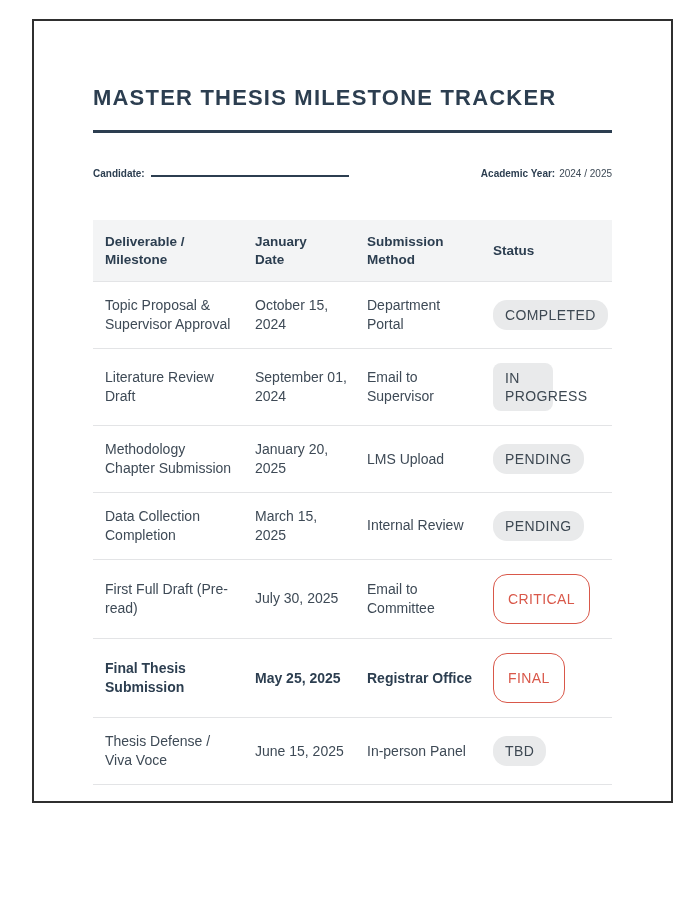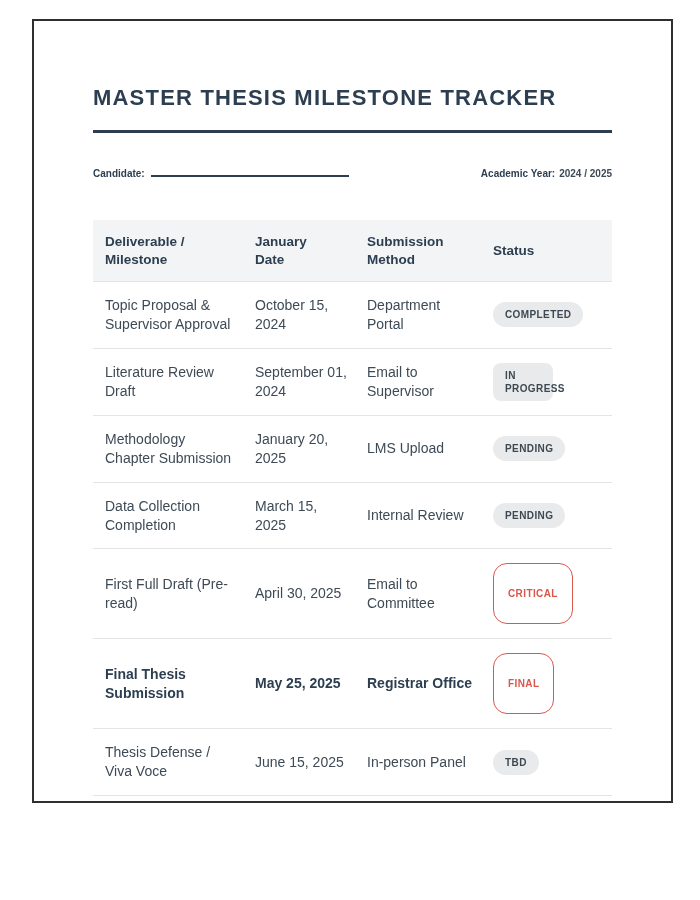--- a/index.html
+++ b/index.html
@@ -43,21 +43,21 @@
   .meta-label { font-weight: bold; }
   .blank-line {
     display: inline-block;
     width: 198px;
     height: 13px;
     margin-left: 6px;
     border-bottom: 2px solid var(--heading, #2c3e50);
     vertical-align: baseline;
   }
   .meta-value {
-    font-weight: bold;
+    font-weight: normal;
     color: var(--body-text, #3e4a56);
     margin-left: 4px;
   }
 
   table.milestones {
     margin-top: 41px;
     width: 100%;
     border-collapse: collapse;
     table-layout: fixed;
     font-size: 14px;
@@ -91,35 +91,35 @@
 
   tr.row--key td {
     font-weight: bold;
     color: var(--heading, #2c3e50);
   }
 
   .badge {
     display: inline-block;
     padding: 6px 12px;
     border-radius: 14px;
-    font-size: 10px;
-    font-weight: bold;
+    font-size: 14px;
+    font-weight: normal;
     letter-spacing: 0.4px;
     line-height: 1.3;
     text-transform: uppercase;
   }
   .badge--neutral {
     background: var(--badge-neutral-bg, #e9eaeb);
     color: var(--badge-neutral-text, #3d4852);
   }
   .badge--alert {
     background: transparent;
     border: 1.5px solid var(--badge-alert, #d9584a);
     color: var(--badge-alert, #d9584a);
-    padding: 23px 14px;
+    padding: 15px 14px;
   }
   .badge--wrap { max-width: 60px; border-radius: 8px; }
 </style>
 </head>
 <body>
 
 <div class="page-frame">
   <div class="content">
 
     <h1 class="doc-title">MASTER THESIS MILESTONE TRACKER</h1>
@@ -172,21 +172,21 @@
     <td><span class="badge badge--neutral">PENDING</span></td>
   </tr>
           <tr>
     <td>Data Collection Completion</td>
     <td>March 15, 2025</td>
     <td>Internal Review</td>
     <td><span class="badge badge--neutral">PENDING</span></td>
   </tr>
           <tr>
     <td>First Full Draft (Pre-read)</td>
-    <td>April 30, 2025</td>
+    <td>July 30, 2025</td>
     <td>Email to Committee</td>
     <td><span class="badge badge--alert">CRITICAL</span></td>
   </tr>
           <tr class="row--key">
     <td>Final Thesis Submission</td>
     <td>May 25, 2025</td>
     <td>Registrar Office</td>
     <td><span class="badge badge--alert">FINAL</span></td>
   </tr>
           <tr>

